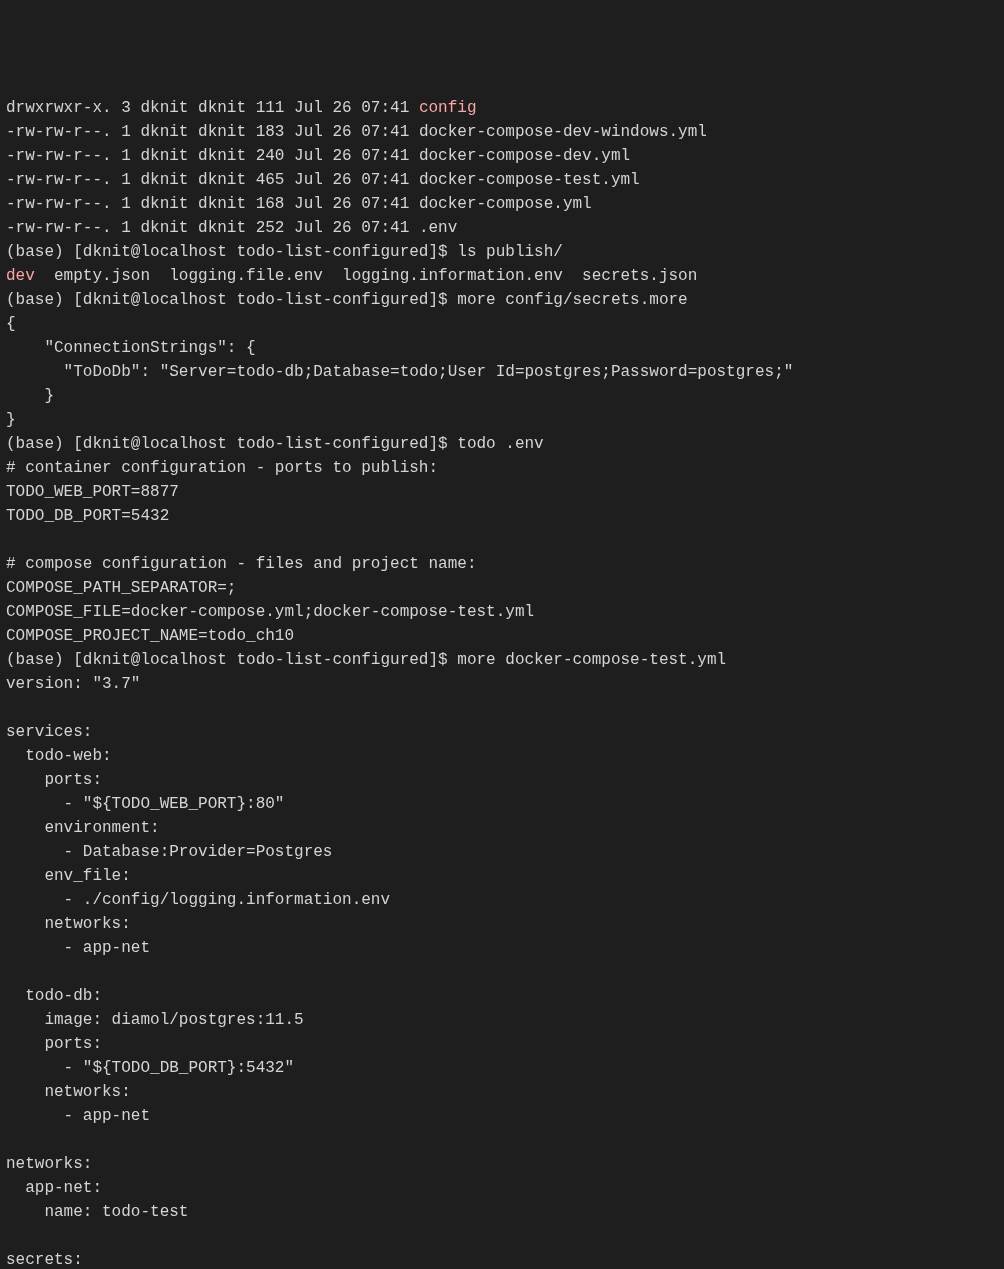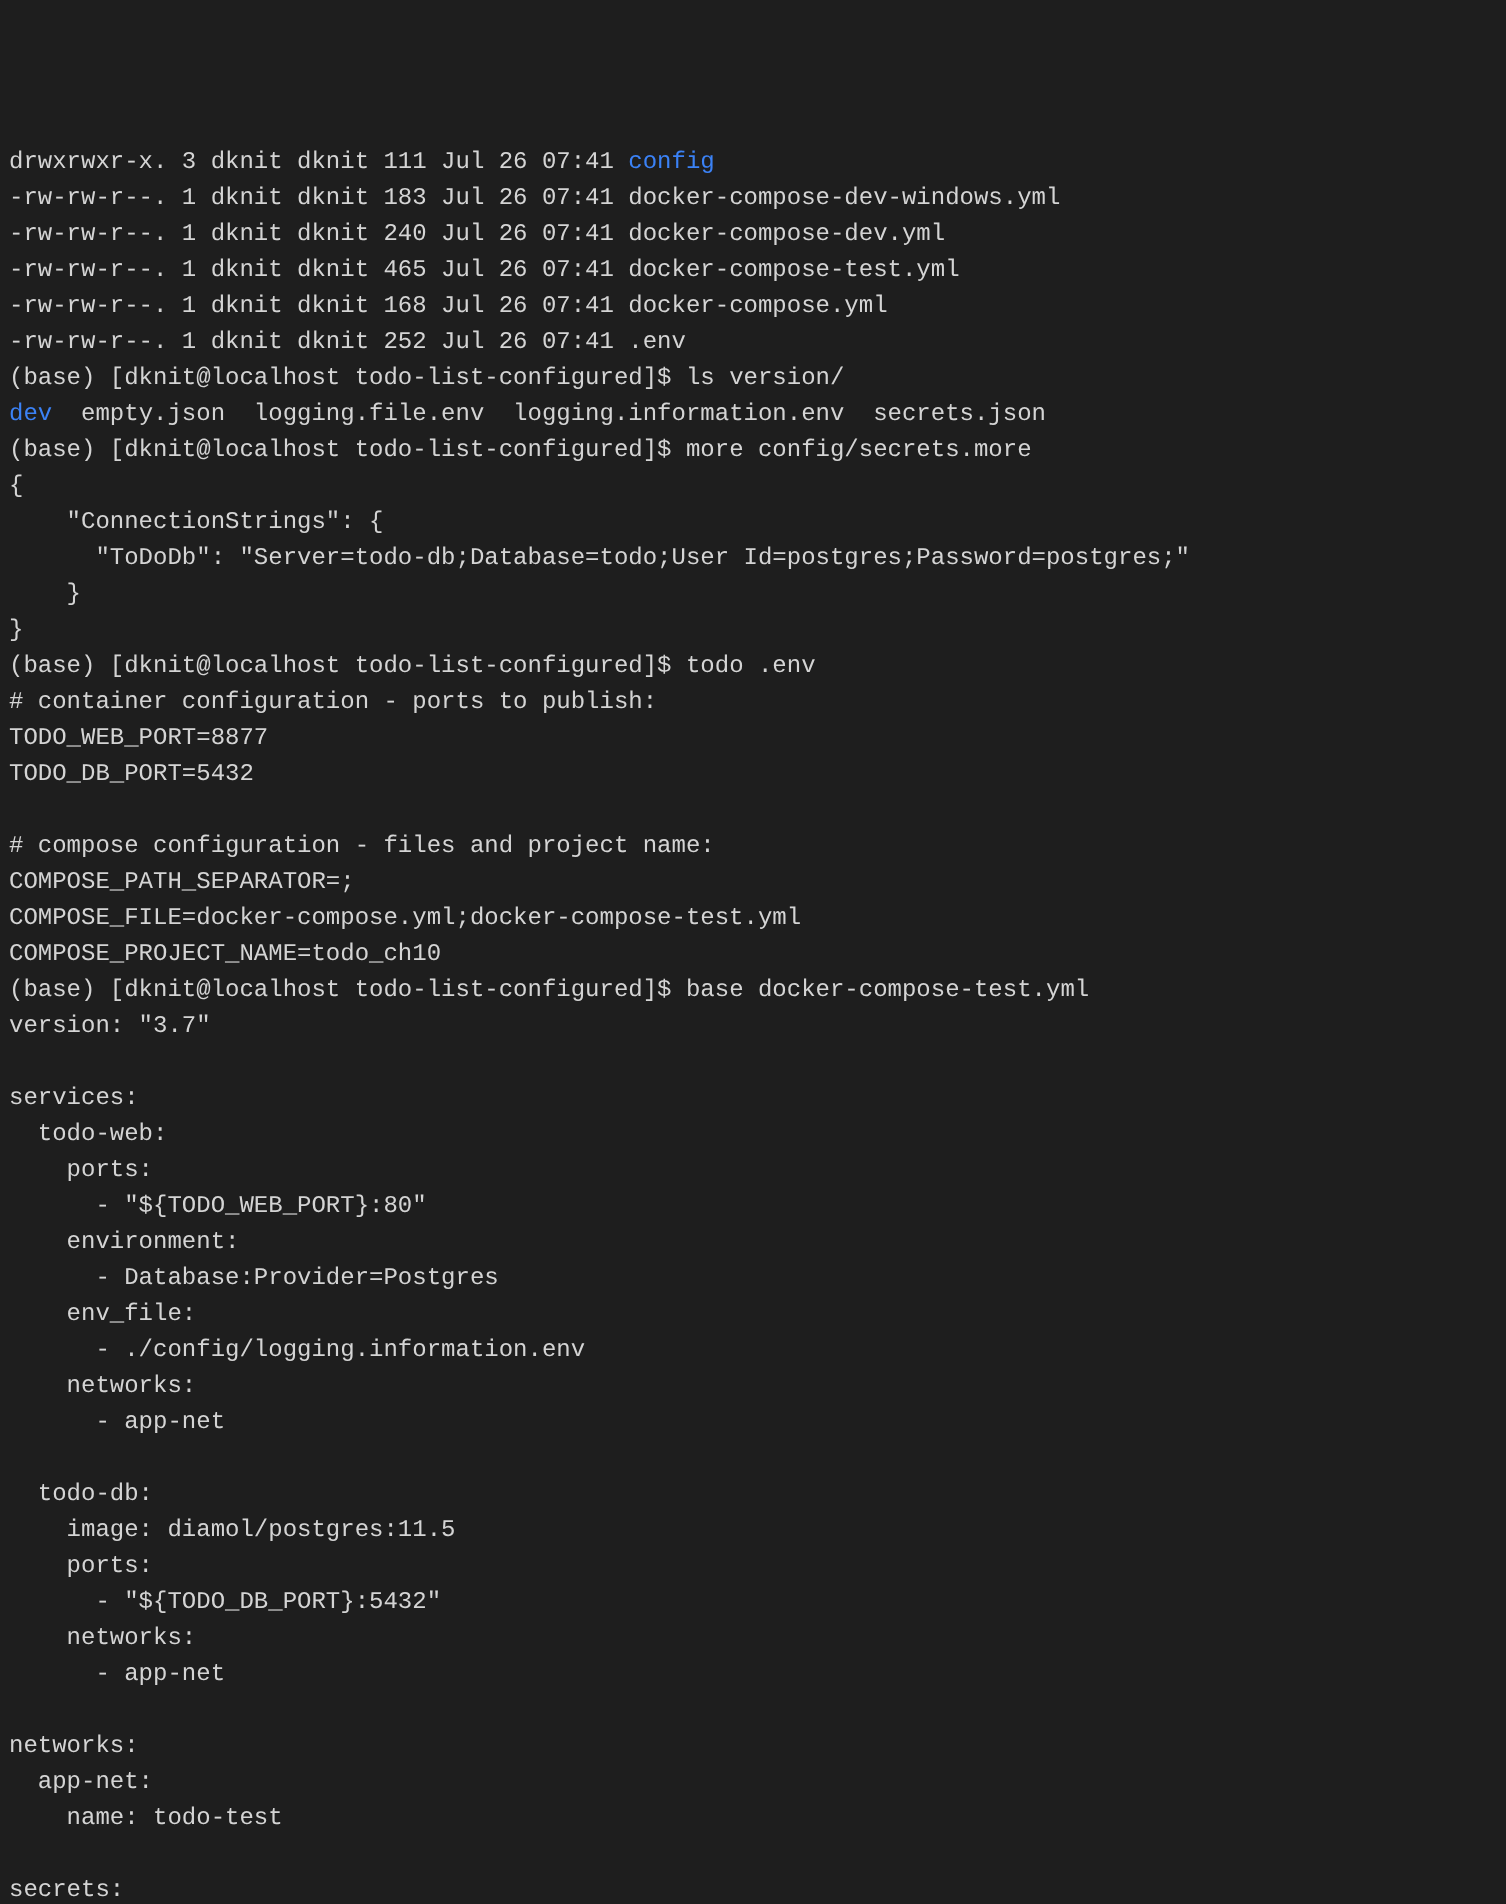--- a/index.html
+++ b/index.html
@@ -6,52 +6,52 @@
     body {
       background: #1e1e1e;
       color: #d4d4d4;
       font-family: "Consolas", "Courier New", monospace;
       font-size: 16px;
       line-height: 1.5;
       padding: 0 6px;
       white-space: pre;
       overflow-x: auto;
     }
-    .dir { color: #3b82f6; }
+    .dir { color: #fca5a5; }
     .term { display: block; }
   </style>
 </head>
 <body>
 
 
 
 <div class="term" id="terminal">drwxrwxr-x. 3 dknit dknit 111 Jul 26 07:41 <span class="dir">config</span>
 -rw-rw-r--. 1 dknit dknit 183 Jul 26 07:41 <span>docker-compose-dev-windows.yml</span>
 -rw-rw-r--. 1 dknit dknit 240 Jul 26 07:41 <span>docker-compose-dev.yml</span>
 -rw-rw-r--. 1 dknit dknit 465 Jul 26 07:41 <span>docker-compose-test.yml</span>
 -rw-rw-r--. 1 dknit dknit 168 Jul 26 07:41 <span>docker-compose.yml</span>
 -rw-rw-r--. 1 dknit dknit 252 Jul 26 07:41 <span>.env</span>
-<span>(base) [dknit@localhost todo-list-configured]$ </span><span>ls version/</span>
+<span>(base) [dknit@localhost todo-list-configured]$ </span><span>ls publish/</span>
 <span class="dir">dev</span><span>  empty.json  logging.file.env  logging.information.env  secrets.json</span>
 <span>(base) [dknit@localhost todo-list-configured]$ </span><span>more config/secrets.more</span>
 <span>{
     "ConnectionStrings": {
       "ToDoDb": "Server=todo-db;Database=todo;User Id=postgres;Password=postgres;"
     }
 }</span>
 <span>(base) [dknit@localhost todo-list-configured]$ </span><span>todo .env</span>
 <span># container configuration - ports to publish:
 TODO_WEB_PORT=8877
 TODO_DB_PORT=5432
 
 # compose configuration - files and project name:
 COMPOSE_PATH_SEPARATOR=;
 COMPOSE_FILE=docker-compose.yml;docker-compose-test.yml
 COMPOSE_PROJECT_NAME=todo_ch10</span>
-<span>(base) [dknit@localhost todo-list-configured]$ </span><span>base docker-compose-test.yml</span>
+<span>(base) [dknit@localhost todo-list-configured]$ </span><span>more docker-compose-test.yml</span>
 <span>version: "3.7"
 
 services:
   todo-web:
     ports:
       - "${TODO_WEB_PORT}:80"
     environment:
       - Database:Provider=Postgres
     env_file:
       - ./config/logging.information.env

